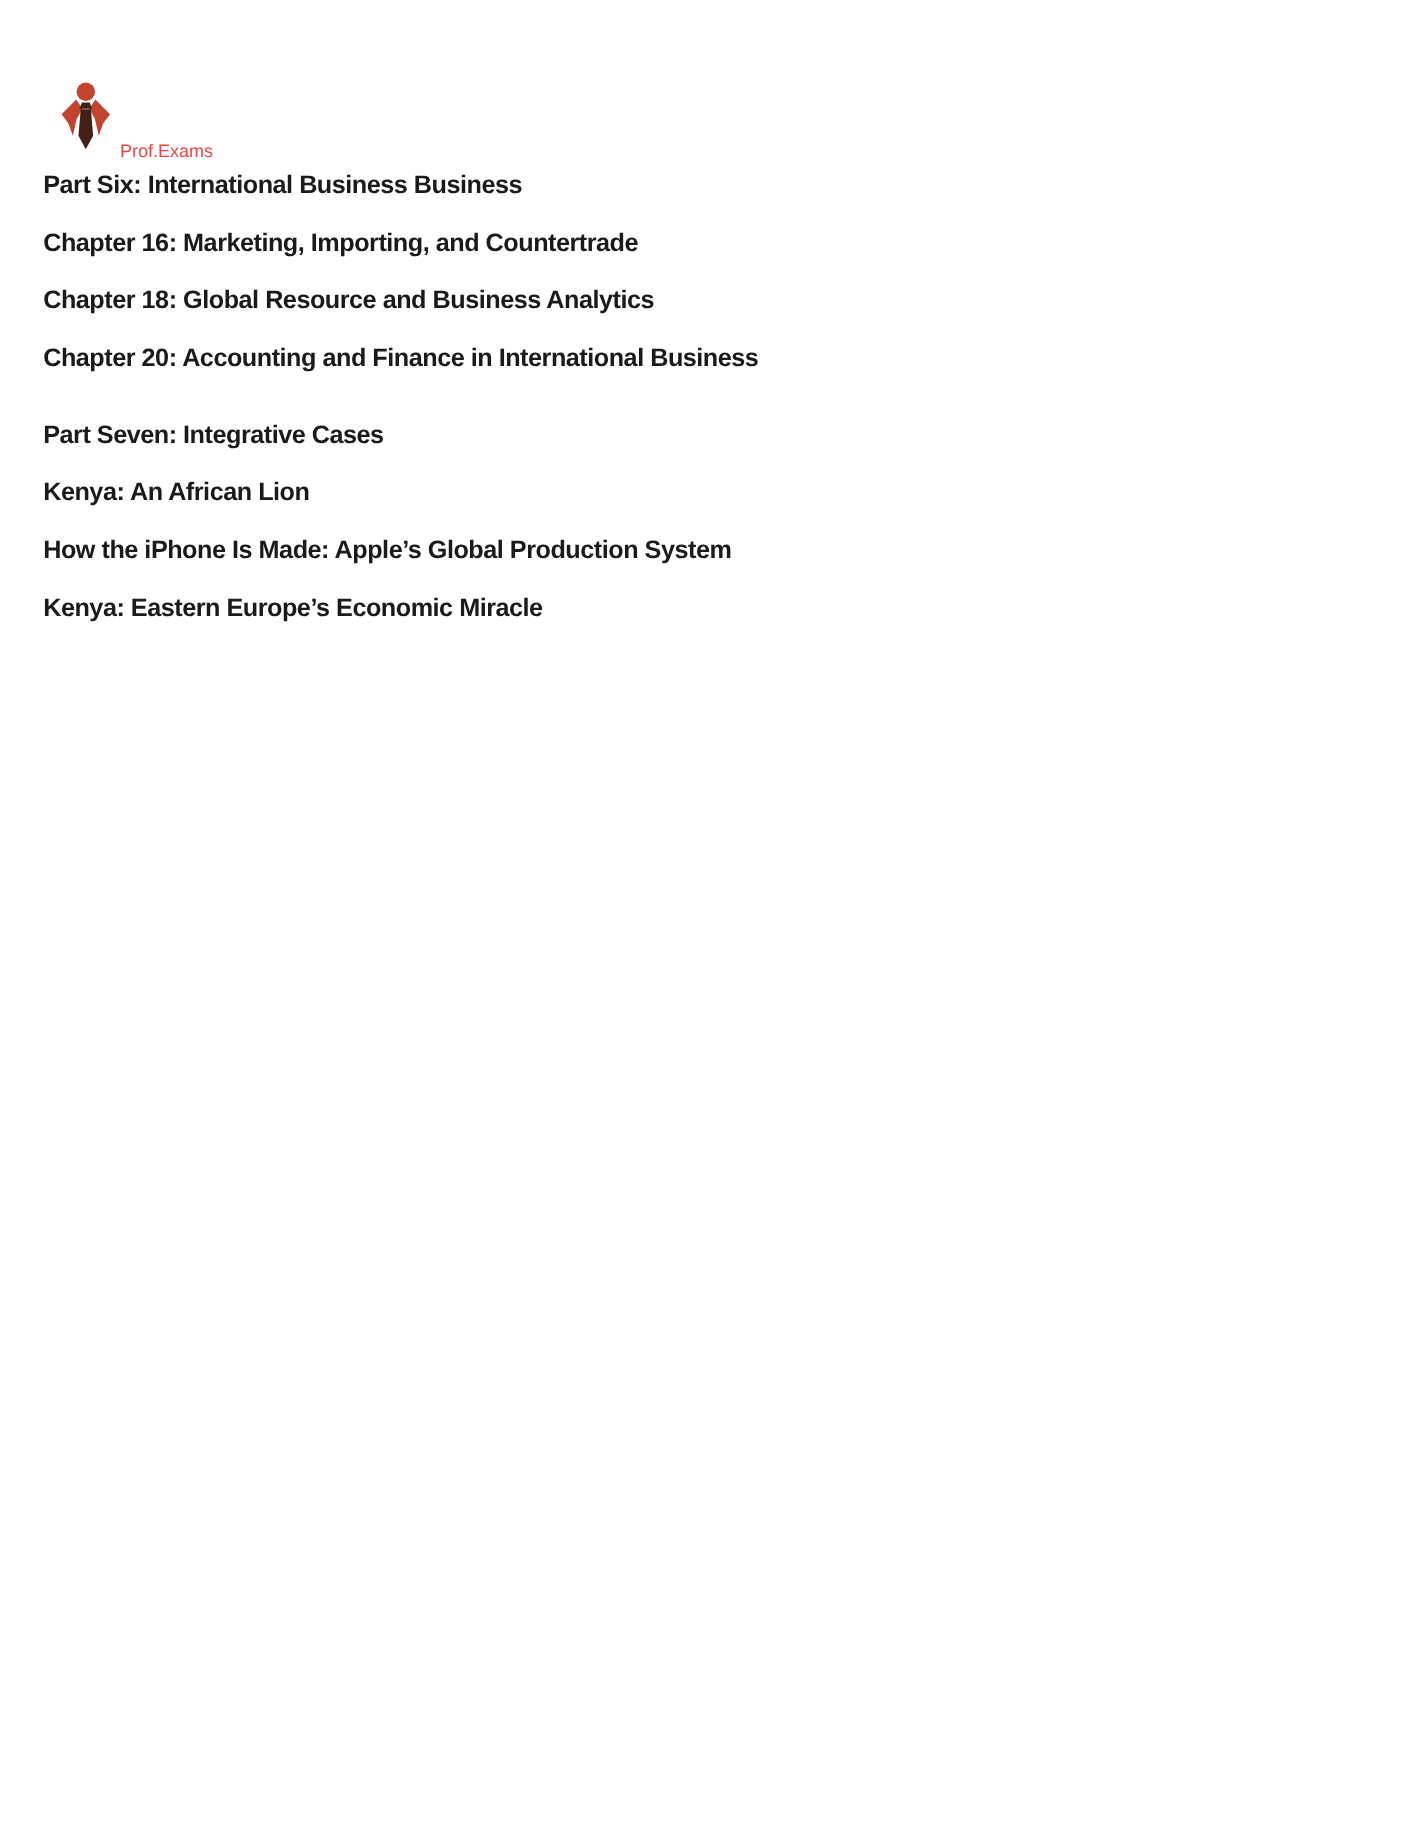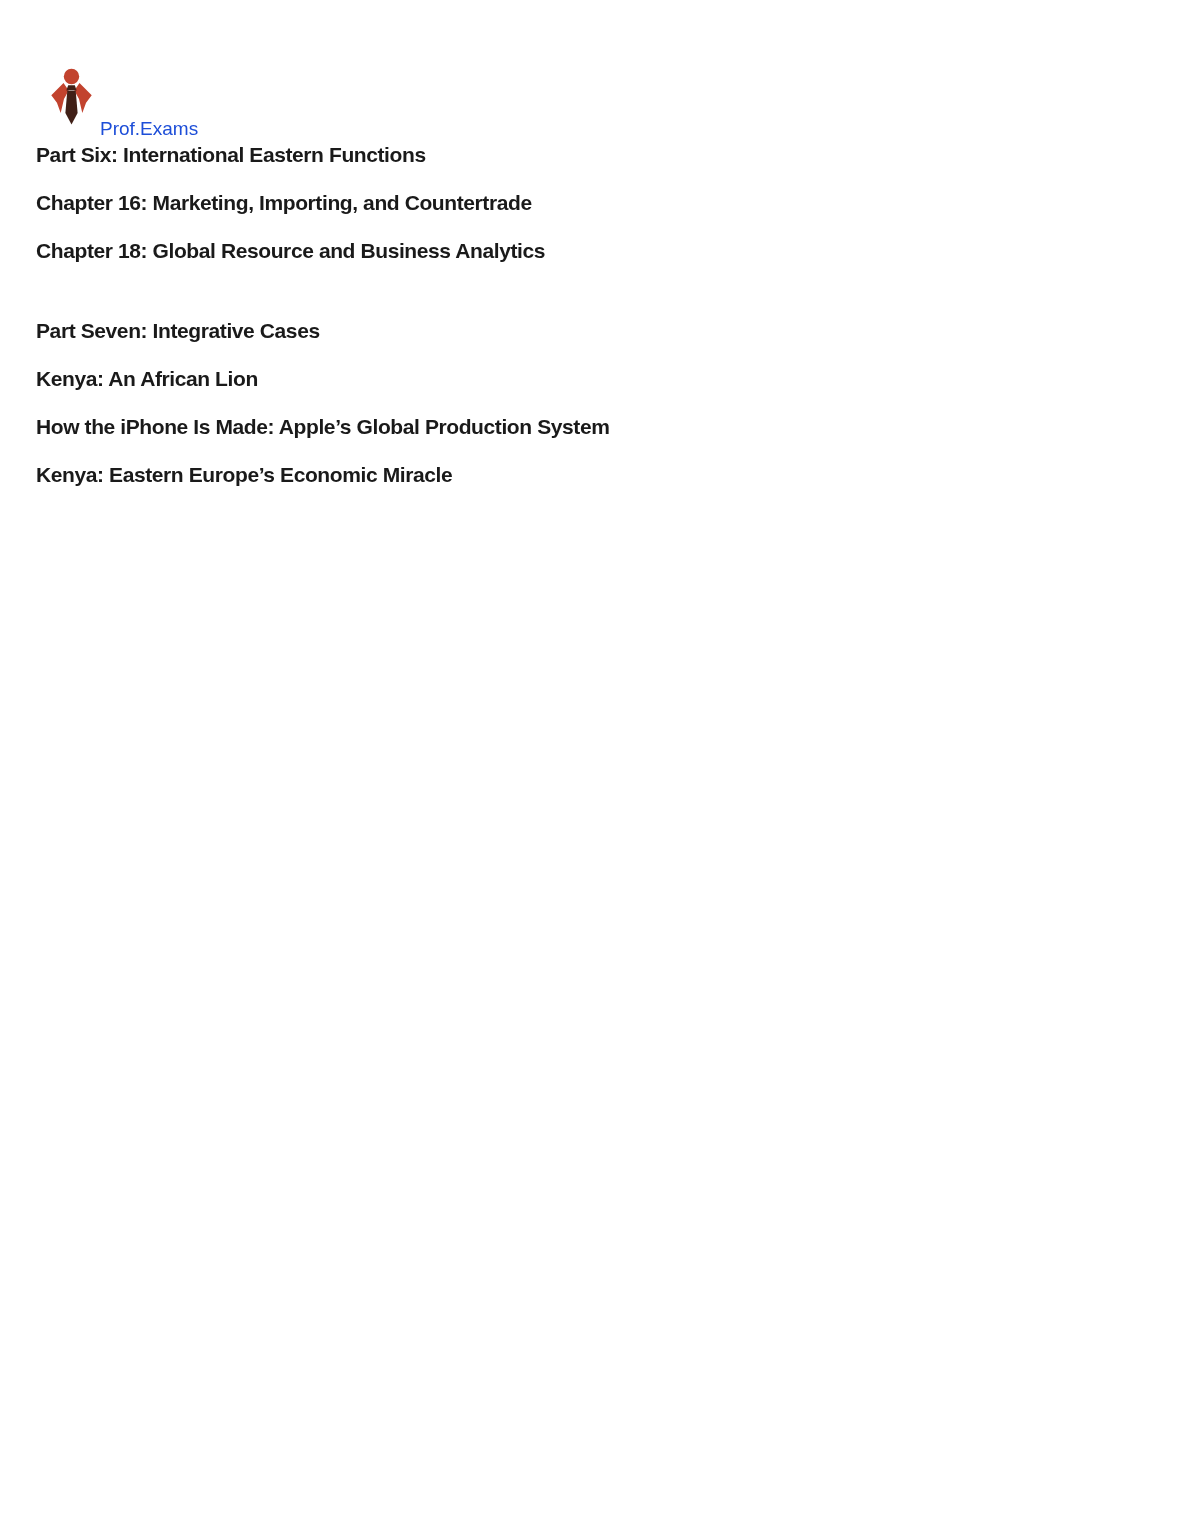--- a/index.html
+++ b/index.html
@@ -25,42 +25,42 @@
     left: 0;
     top: 0;
     width: 47px;
     height: 66px;
     display: block;
   }
   .brand-name {
     position: absolute;
     left: 52px;
     top: 52px;
-    font-size: 19px;
+    font-size: 15px;
     font-weight: 400;
-    color: #1d4ed8;
+    color: #ef4444;
     white-space: nowrap;
   }
   .content {
     position: absolute;
     left: 36px;
     top: 143px;
     width: 1100px;
   }
   .content p {
     margin: 0 0 24px 0;
     font-size: 21px;
     line-height: 24px;
     font-weight: 700;
     color: #1a1a1a;
     letter-spacing: -0.4px;
     white-space: nowrap;
   }
   .content p.section-gap {
-    margin-top: 56px;
+    margin-top: 40px;
   }
 </style>
 </head>
 <body>
 
 <div class="page">
 
   <div class="brand-header">
     <svg class="logo" viewBox="0 0 50 66" xmlns="http://www.w3.org/2000/svg">
 
@@ -71,23 +71,24 @@
       <polygon points="33.5,16 28,24 33,33 36.5,48 40.5,37 46.5,29" fill="#c2432e"></polygon>
 
       <polygon points="21.5,18.5 28.5,18.5 30.5,24 19.5,24" fill="#412017"></polygon>
 
       <polygon points="20.5,24.5 29.5,24.5 31.5,48 25,60 18.5,48" fill="#412017"></polygon>
     </svg>
     <span class="brand-name">Prof.Exams</span>
   </div>
 
   <div class="content">
-    <p>Part Six: International Eastern Functions</p>
+    <p>Part Six: International Business Business</p>
     <p>Chapter 16: Marketing, Importing, and Countertrade</p>
     <p>Chapter 18: Global Resource and Business Analytics</p>
+    <p>Chapter 20: Accounting and Finance in International Business</p>
 
     <p class="section-gap">Part Seven: Integrative Cases</p>
     <p>Kenya: An African Lion</p>
     <p>How the iPhone Is Made: Apple’s Global Production System</p>
     <p>Kenya: Eastern Europe’s Economic Miracle</p>
   </div>
 
 </div>
 
 </body></html>

